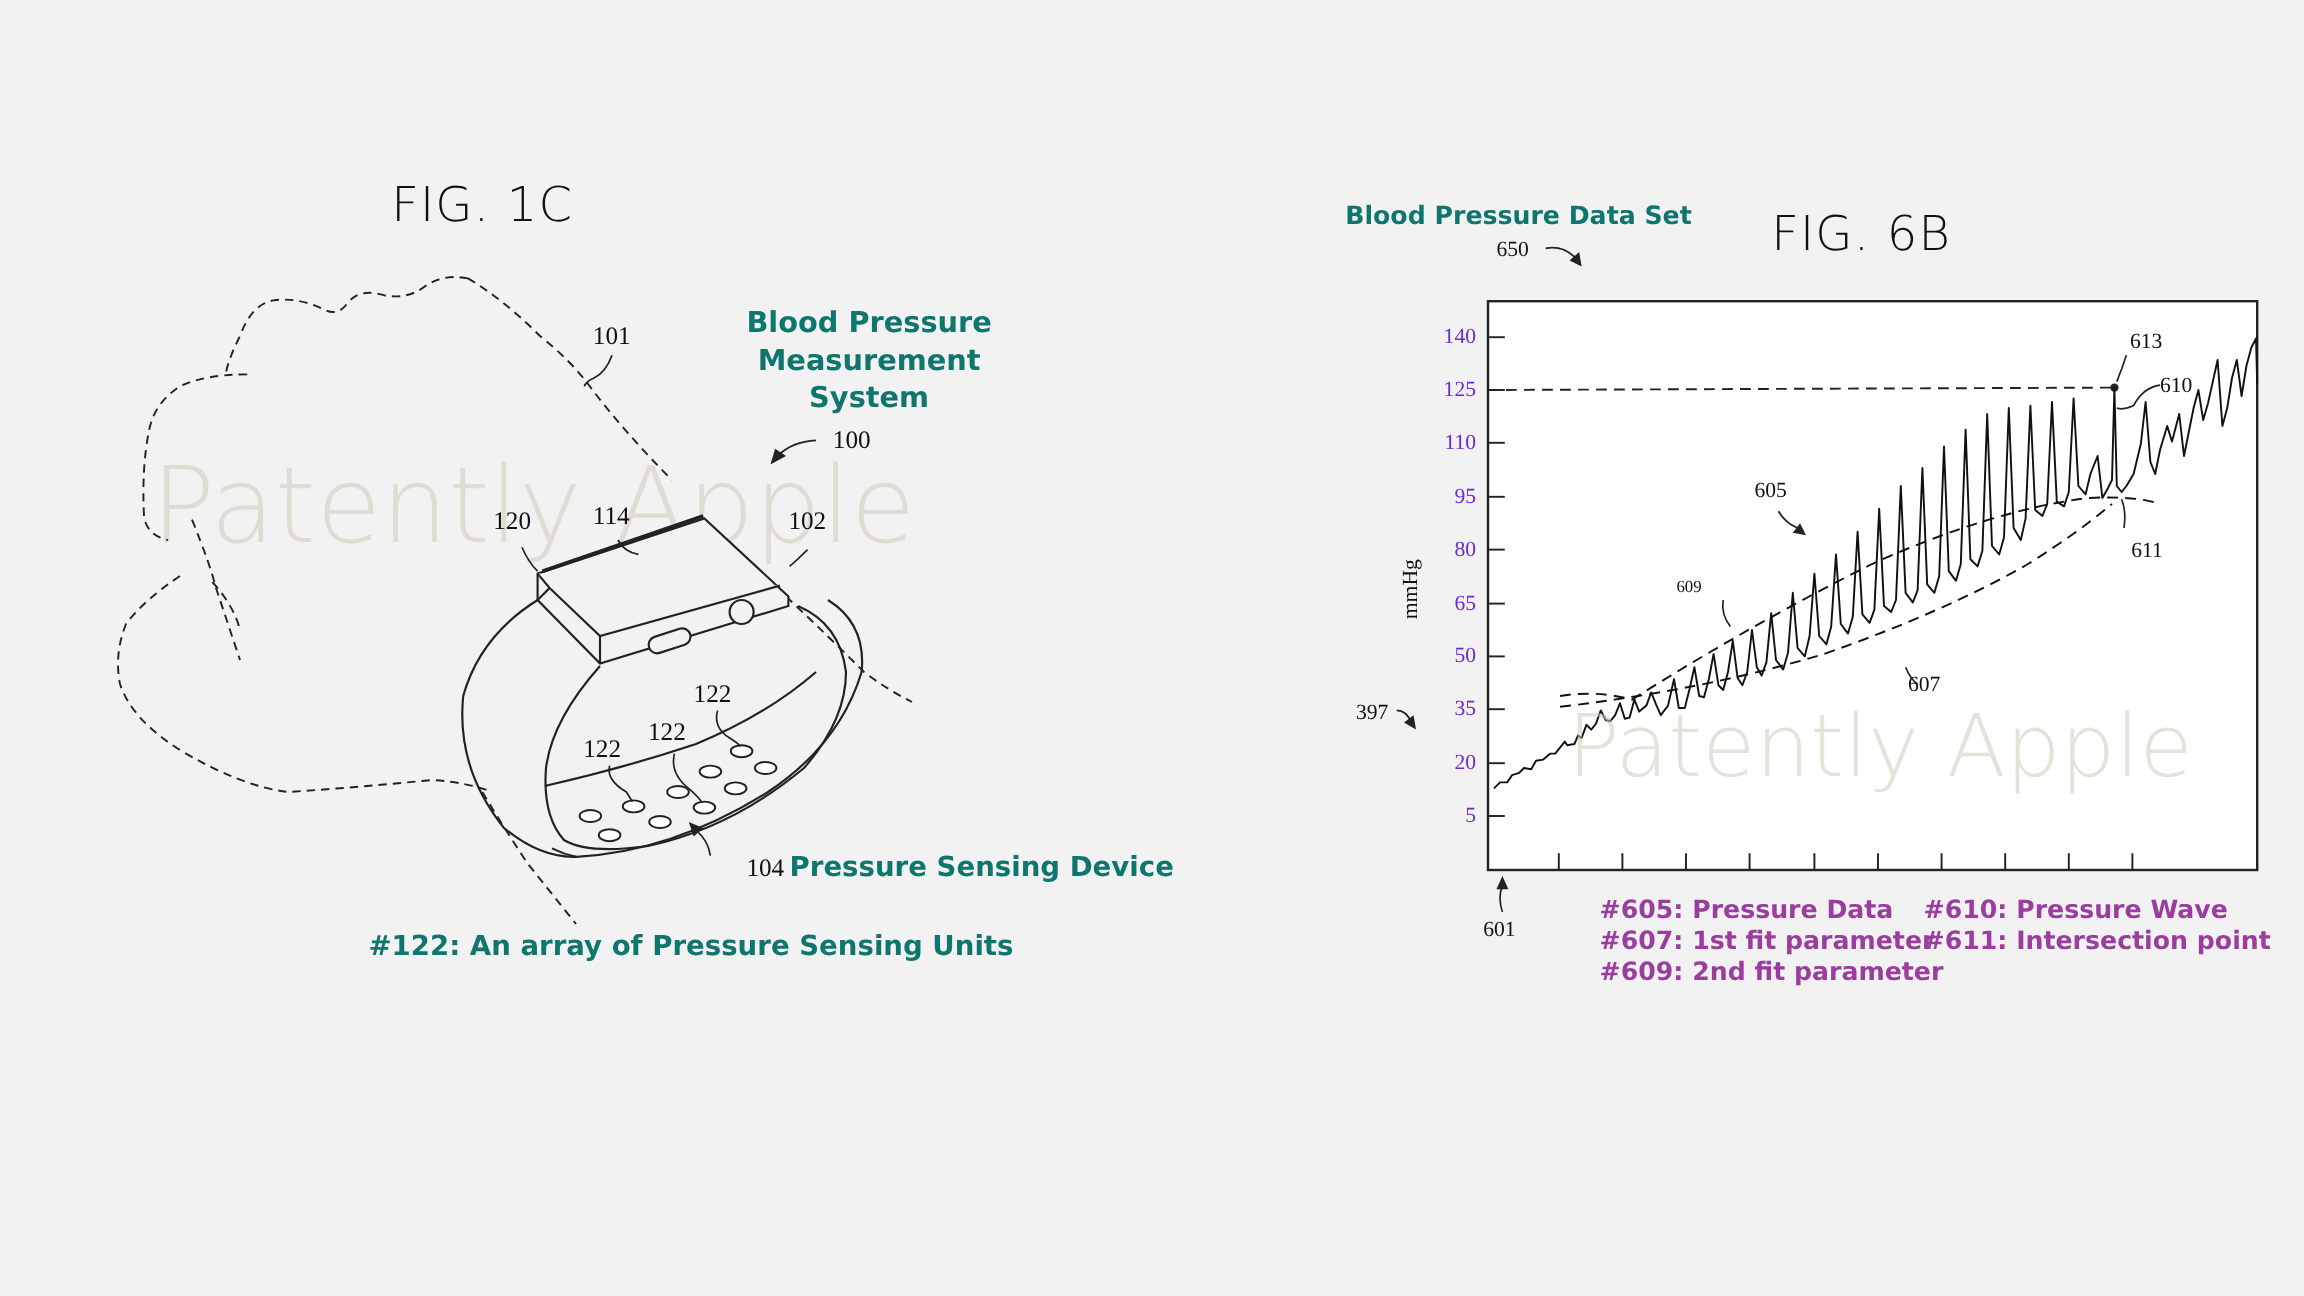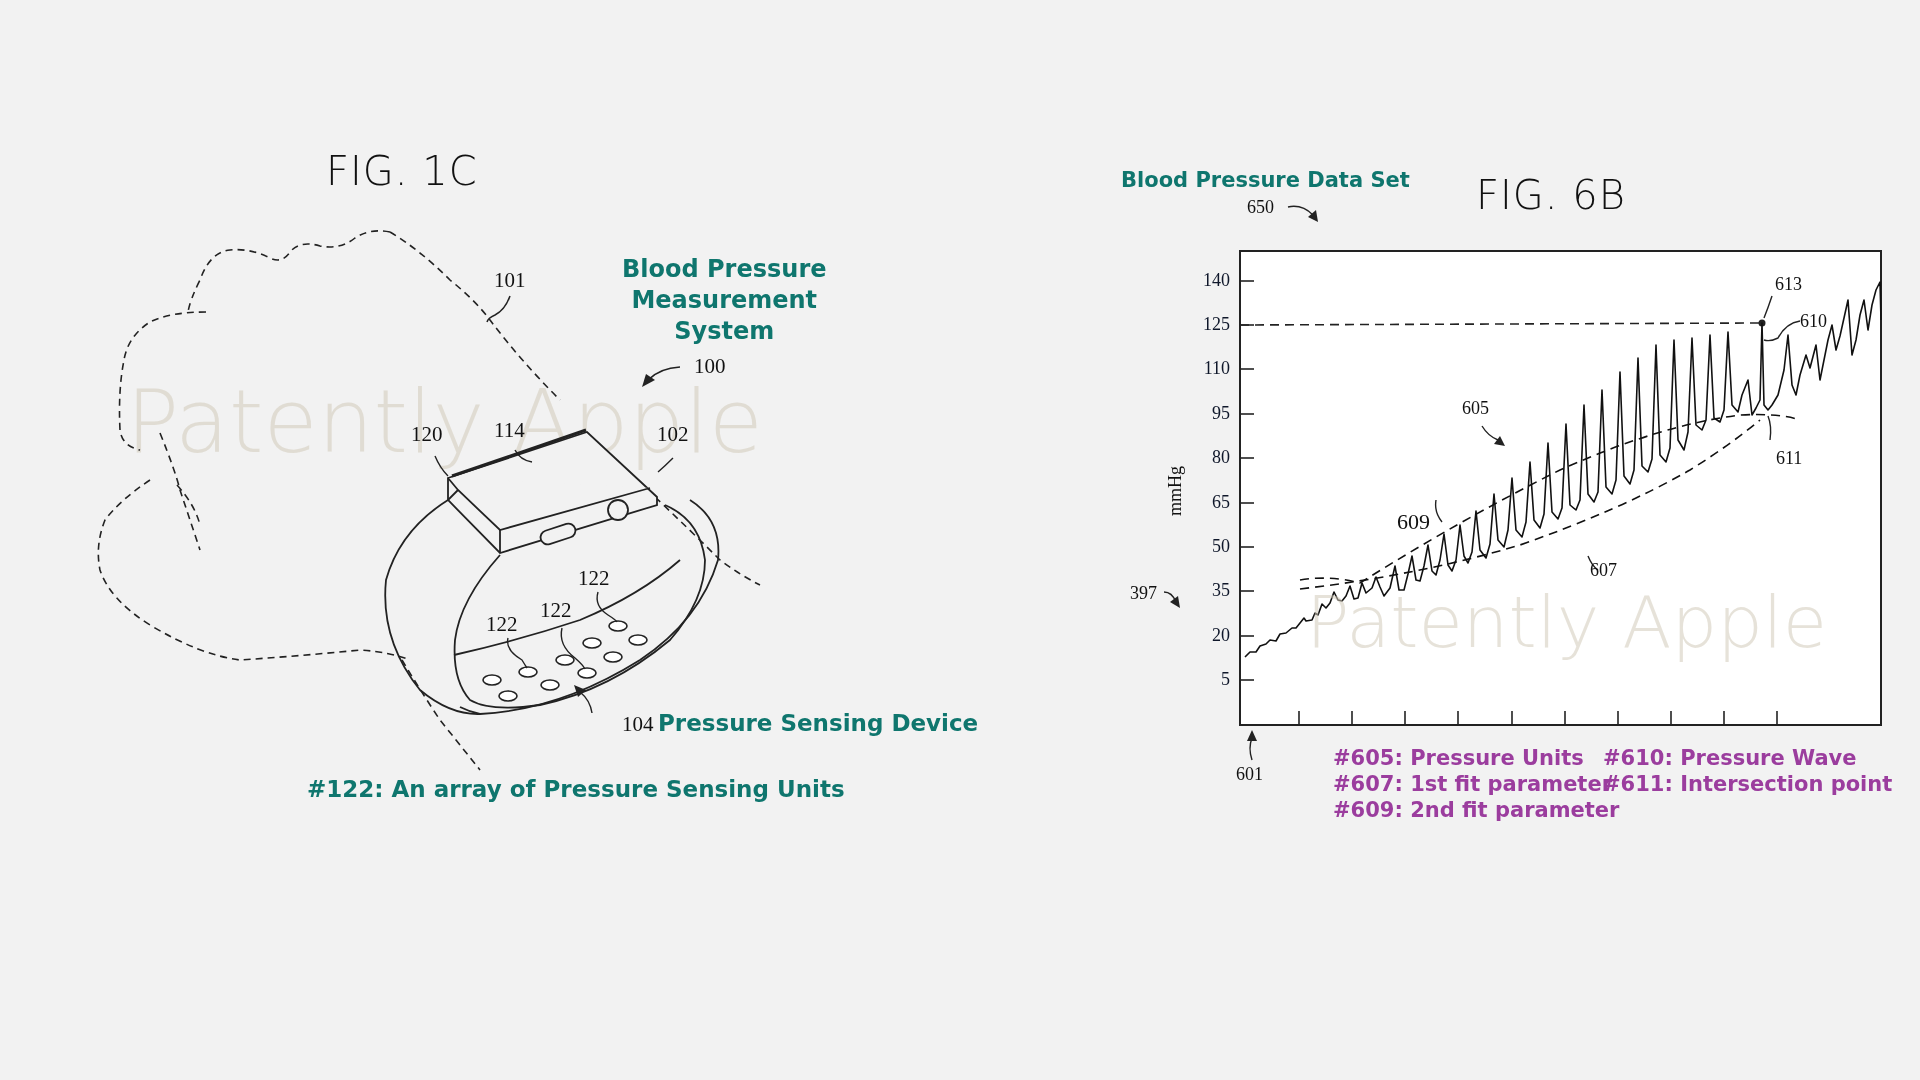--- a/index.html
+++ b/index.html
@@ -15,21 +15,21 @@
   }
   .callout {
     font-family: "DejaVu Sans", sans-serif; font-weight: bold;
     color: #0f766e; font-size: 24px; white-space: nowrap;
   }
   .ref {
     font-family: "Liberation Serif", serif; color: #111; font-size: 21px;
     white-space: nowrap;
   }
   .tick-label {
-    font-family: "Liberation Serif", serif; color: #0f172a; font-size: 18px;
+    font-family: "Liberation Serif", serif; color: #6d28d9; font-size: 18px;
     text-align: right; width: 40px;
   }
   .watermark {
     font-family: "DejaVu Sans", sans-serif; font-weight: 200;
     color: rgba(210,202,185,0.55); font-size: 88px; white-space: nowrap;
     pointer-events: none;
   }
   svg { position: absolute; left: 0; top: 0; }
   .legend-line {
     font-family: "DejaVu Sans", sans-serif; font-weight: bold;
@@ -222,27 +222,27 @@
   <div class="abs tick-label" style="left:1190px; top:580px;">35</div>
   <div class="abs tick-label" style="left:1190px; top:625px;">20</div>
   <div class="abs tick-label" style="left:1190px; top:669px;">5</div>
 </div>
 
 <div class="abs ylabel" style="left:1165px; top:516px;">mmHg</div>
 
 <div class="abs ref" style="left:1130px; top:583px; font-size:18px;">397</div>
 <div class="abs ref" style="left:1236px; top:764px; font-size:18px;">601</div>
 <div class="abs ref" style="left:1462px; top:398px; font-size:18px;">605</div>
-<div class="abs ref" style="left:1397px; top:509px; font-size:22px;">609</div>
+<div class="abs ref" style="left:1397px; top:482px; font-size:14px;">609</div>
 <div class="abs ref" style="left:1590px; top:560px; font-size:18px;">607</div>
 <div class="abs ref" style="left:1775px; top:274px; font-size:18px;">613</div>
 <div class="abs ref" style="left:1800px; top:311px; font-size:18px;">610</div>
 <div class="abs ref" style="left:1776px; top:448px; font-size:18px;">611</div>
 
 <div class="abs" style="left:1333px; top:745px;">
-  <div class="legend-line">#605: Pressure Units</div>
+  <div class="legend-line">#605: Pressure Data</div>
   <div class="legend-line">#607: 1st fit parameter</div>
   <div class="legend-line">#609: 2nd fit parameter</div>
 </div>
 <div class="abs" style="left:1603px; top:745px;">
   <div class="legend-line">#610: Pressure Wave</div>
   <div class="legend-line">#611: Intersection point</div>
 </div>
 
 </body></html>

